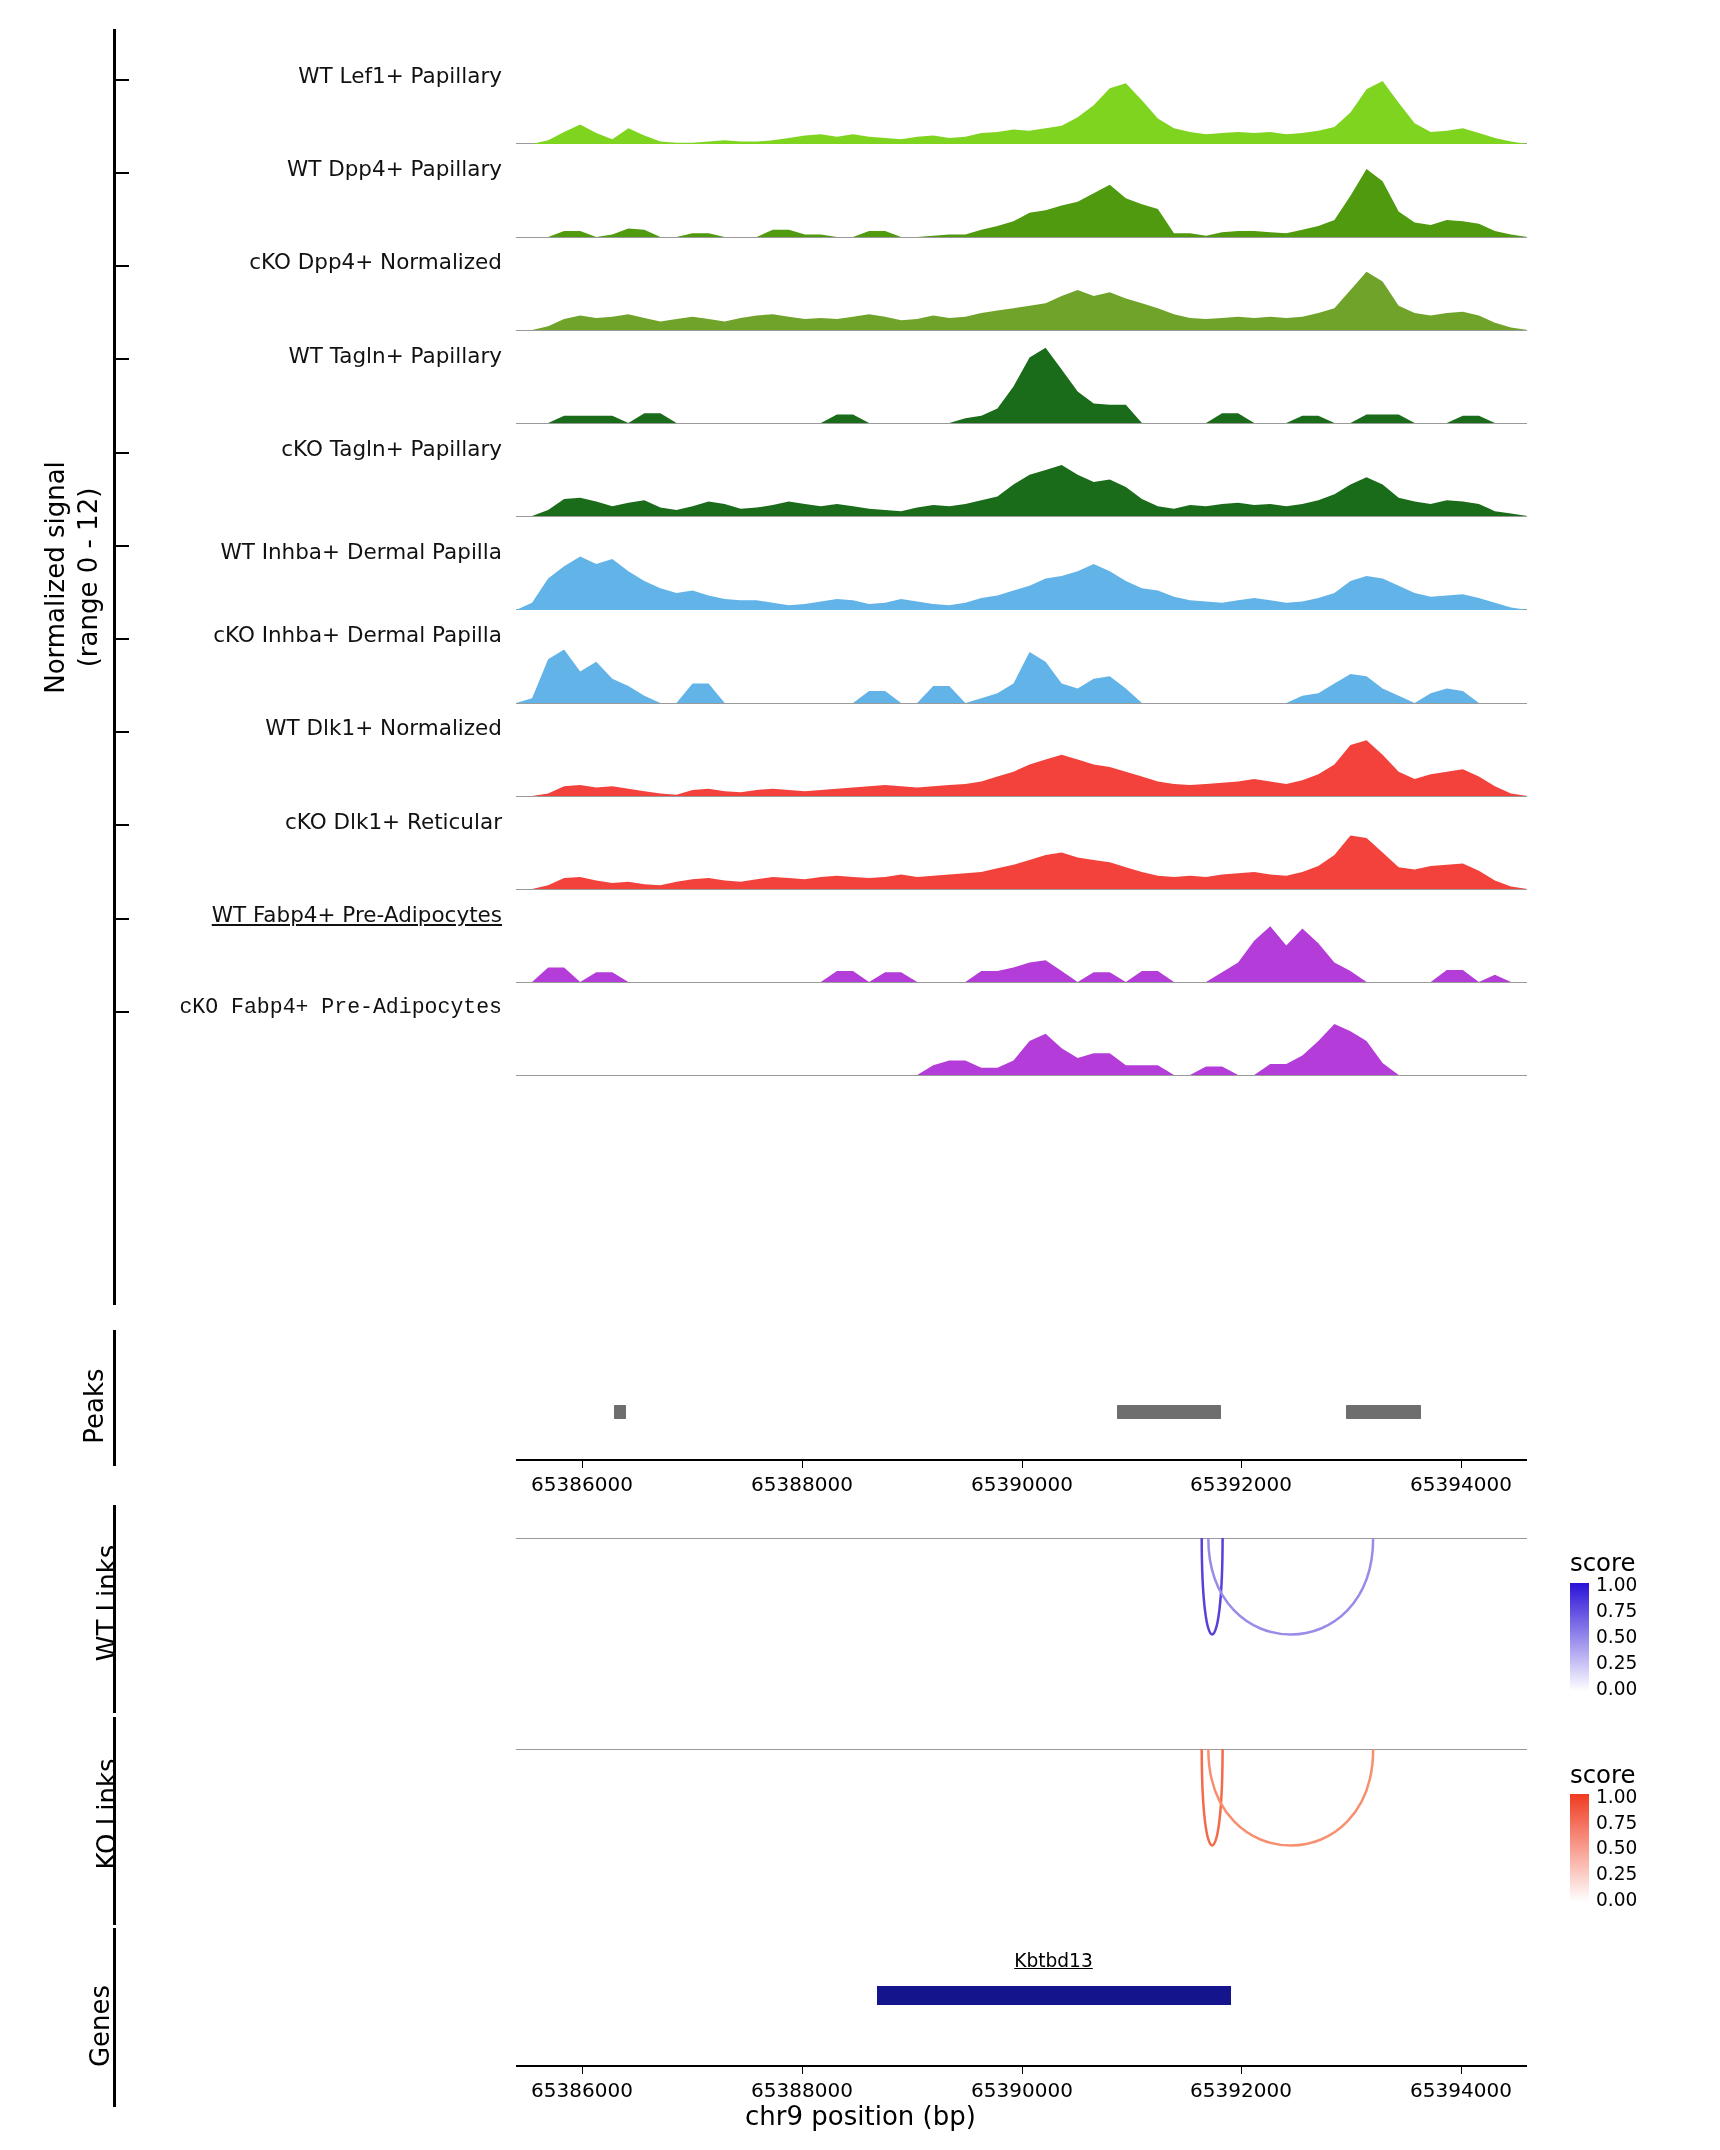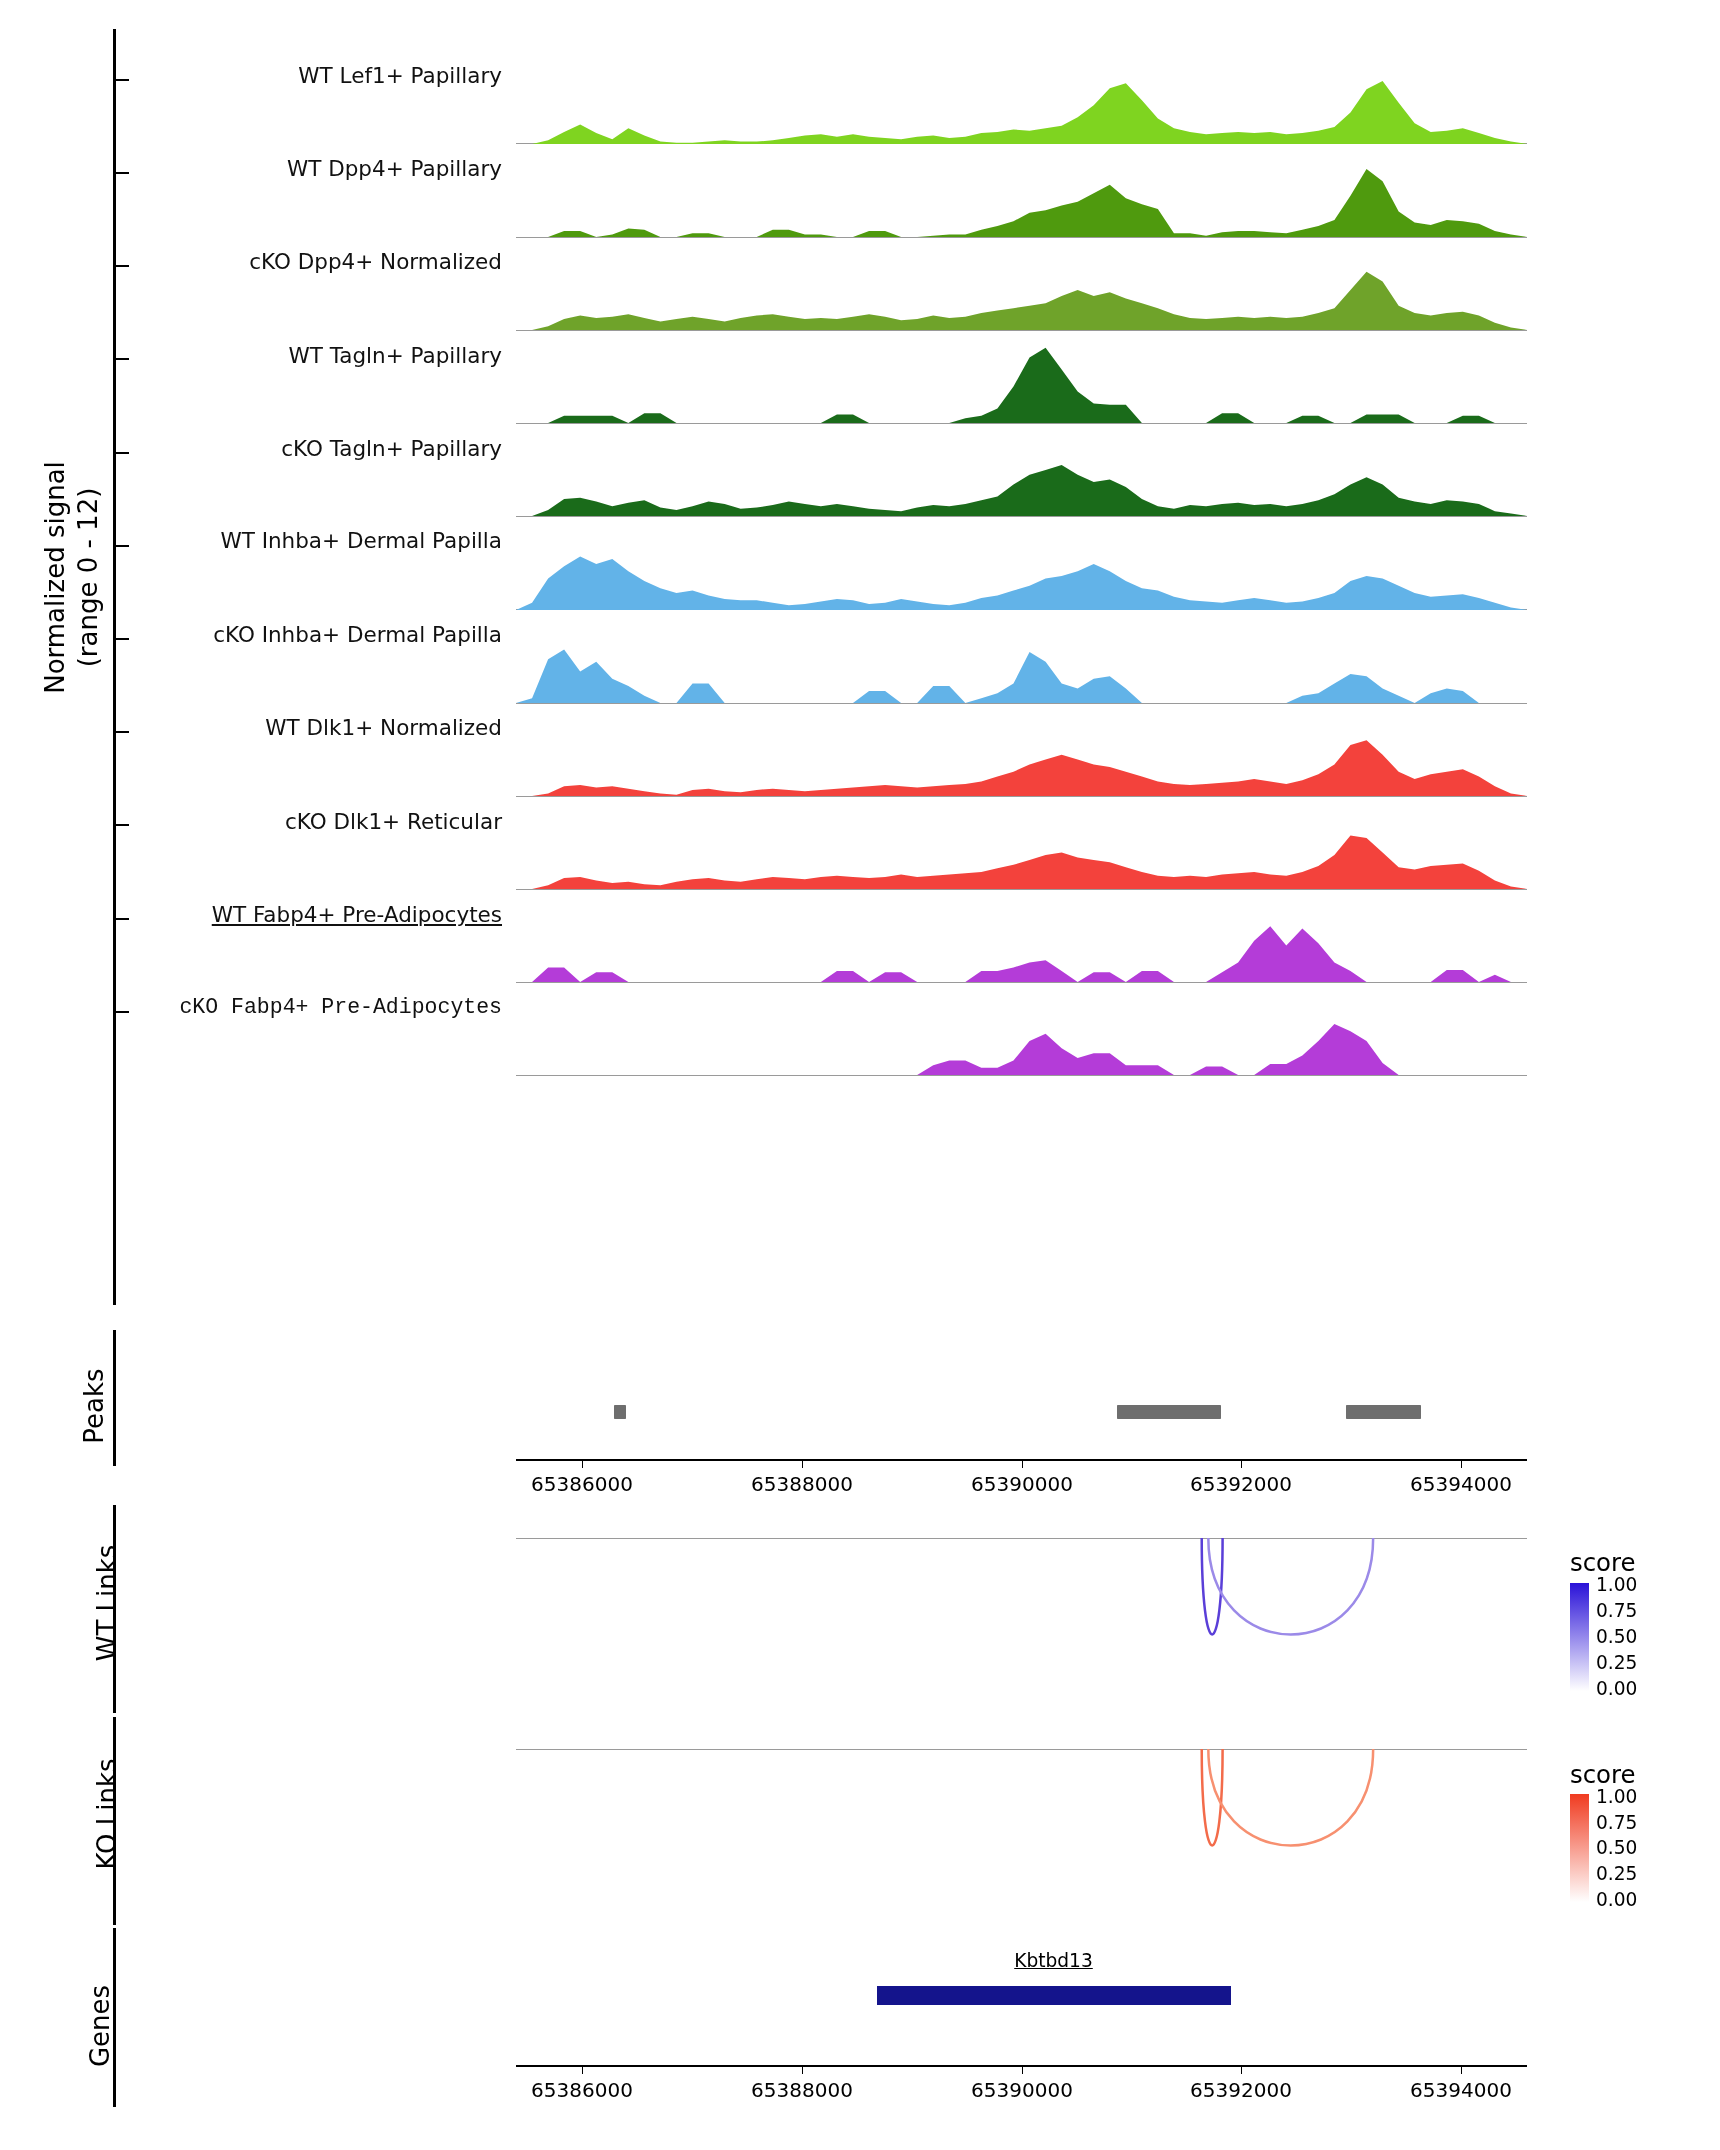--- a/index.html
+++ b/index.html
@@ -72,21 +72,21 @@
     <div class="track-label" style="left: 129px; width: 373px; top: 343px;">WT Tagln+ Papillary</div>
     <div class="baseline" style="left: 516px; width: 1011px; top: 423px;"></div>
     <svg class="track-svg" width="1011" height="82" style="left: 516px; top: 344px;" viewBox="0 0 1410 114">
       <polygon points="0,110 0.0,110.0 22.4,110.0 44.8,110.0 67.1,99.8 89.5,99.8 111.9,99.8 134.3,99.8 156.7,110.0 179.0,96.5 201.4,96.5 223.8,110.0 246.2,110.0 268.6,110.0 291.0,110.0 313.3,110.0 335.7,110.0 358.1,110.0 380.5,110.0 402.9,110.0 425.2,110.0 447.6,98.2 470.0,98.2 492.4,110.0 514.8,110.0 537.1,110.0 559.5,110.0 581.9,110.0 604.3,110.0 626.7,103.2 649.0,99.8 671.4,89.7 693.8,59.2 716.2,18.6 738.6,5.1 761.0,35.5 783.3,66.0 805.7,82.9 828.1,84.6 850.5,84.6 872.9,110.0 895.2,110.0 917.6,110.0 940.0,110.0 962.4,110.0 984.8,96.5 1007.1,96.5 1029.5,110.0 1051.9,110.0 1074.3,110.0 1096.7,99.8 1119.0,99.8 1141.4,110.0 1163.8,110.0 1186.2,98.2 1208.6,98.2 1231.0,98.2 1253.3,110.0 1275.7,110.0 1298.1,110.0 1320.5,99.8 1342.9,99.8 1365.2,110.0 1387.6,110.0 1410.0,110.0 1410,110" fill="#1a6b1a"></polygon>
     </svg>
     <div class="track-label" style="left: 129px; width: 373px; top: 436px;">cKO Tagln+ Papillary</div>
     <div class="baseline" style="left: 516px; width: 1011px; top: 516px;"></div>
     <svg class="track-svg" width="1011" height="82" style="left: 516px; top: 437px;" viewBox="0 0 1410 114">
       <polygon points="0,110 0.0,110.0 22.4,110.0 44.8,101.5 67.1,86.3 89.5,84.6 111.9,89.7 134.3,96.5 156.7,91.4 179.0,88.0 201.4,98.2 223.8,101.5 246.2,96.5 268.6,89.7 291.0,93.1 313.3,99.8 335.7,98.2 358.1,94.8 380.5,89.7 402.9,93.1 425.2,96.5 447.6,93.1 470.0,96.5 492.4,99.8 514.8,101.5 537.1,103.2 559.5,98.2 581.9,94.8 604.3,96.5 626.7,93.1 649.0,88.0 671.4,82.9 693.8,66.0 716.2,52.5 738.6,45.7 761.0,38.9 783.3,52.5 805.7,62.6 828.1,59.2 850.5,69.4 872.9,86.3 895.2,96.5 917.6,99.8 940.0,94.8 962.4,96.5 984.8,93.1 1007.1,91.4 1029.5,94.8 1051.9,93.1 1074.3,96.5 1096.7,93.1 1119.0,88.0 1141.4,79.5 1163.8,66.0 1186.2,55.8 1208.6,66.0 1231.0,84.6 1253.3,89.7 1275.7,93.1 1298.1,88.0 1320.5,89.7 1342.9,93.1 1365.2,103.2 1387.6,106.6 1410.0,110.0 1410,110" fill="#1a6b1a"></polygon>
     </svg>
-    <div class="track-label" style="left: 129px; width: 373px; top: 528px; text-align: right;">WT Inhba+ Dermal Papilla</div>
+    <div class="track-label" style="left: 129px; width: 373px; top: 539px; text-align: right;">WT Inhba+ Dermal Papilla</div>
     <div class="baseline" style="left: 516px; width: 1011px; top: 609px;"></div>
     <svg class="track-svg" width="1011" height="82" style="left: 516px; top: 531px;" viewBox="0 0 1410 114">
       <polygon points="0,110 0.0,110.0 22.4,99.8 44.8,66.0 67.1,49.1 89.5,35.5 111.9,45.7 134.3,38.9 156.7,55.8 179.0,69.4 201.4,79.5 223.8,86.3 246.2,82.9 268.6,89.7 291.0,94.8 313.3,96.5 335.7,96.5 358.1,99.8 380.5,103.2 402.9,101.5 425.2,98.2 447.6,94.8 470.0,96.5 492.4,101.5 514.8,99.8 537.1,94.8 559.5,98.2 581.9,101.5 604.3,103.2 626.7,99.8 649.0,93.1 671.4,89.7 693.8,82.9 716.2,76.2 738.6,66.0 761.0,62.6 783.3,55.8 805.7,45.7 828.1,55.8 850.5,69.4 872.9,79.5 895.2,82.9 917.6,91.4 940.0,96.5 962.4,98.2 984.8,99.8 1007.1,96.5 1029.5,93.1 1051.9,96.5 1074.3,99.8 1096.7,98.2 1119.0,93.1 1141.4,86.3 1163.8,69.4 1186.2,62.6 1208.6,66.0 1231.0,76.2 1253.3,86.3 1275.7,91.4 1298.1,89.7 1320.5,88.0 1342.9,93.1 1365.2,99.8 1387.6,106.6 1410.0,110.0 1410,110" fill="#62b3e8"></polygon>
     </svg>
     <div class="track-label" style="left: 129px; width: 373px; top: 622px;">cKO Inhba+ Dermal Papilla</div>
     <div class="baseline" style="left: 516px; width: 1011px; top: 703px;"></div>
     <svg class="track-svg" width="1011" height="82" style="left: 516px; top: 624px;" viewBox="0 0 1410 114">
       <polygon points="0,110 0.0,110.0 22.4,103.2 44.8,49.1 67.1,35.5 89.5,66.0 111.9,52.5 134.3,76.2 156.7,86.3 179.0,99.8 201.4,110.0 223.8,110.0 246.2,82.9 268.6,82.9 291.0,110.0 313.3,110.0 335.7,110.0 358.1,110.0 380.5,110.0 402.9,110.0 425.2,110.0 447.6,110.0 470.0,110.0 492.4,93.1 514.8,93.1 537.1,110.0 559.5,110.0 581.9,86.3 604.3,86.3 626.7,110.0 649.0,103.2 671.4,96.5 693.8,82.9 716.2,38.9 738.6,52.5 761.0,82.9 783.3,89.7 805.7,76.2 828.1,72.8 850.5,89.7 872.9,110.0 895.2,110.0 917.6,110.0 940.0,110.0 962.4,110.0 984.8,110.0 1007.1,110.0 1029.5,110.0 1051.9,110.0 1074.3,110.0 1096.7,99.8 1119.0,96.5 1141.4,82.9 1163.8,69.4 1186.2,72.8 1208.6,89.7 1231.0,99.8 1253.3,110.0 1275.7,96.5 1298.1,89.7 1320.5,93.1 1342.9,110.0 1365.2,110.0 1387.6,110.0 1410.0,110.0 1410,110" fill="#62b3e8"></polygon>
     </svg>
     <div class="track-label" style="left: 129px; width: 373px; top: 715px;">WT Dlk1+ Normalized</div>
@@ -161,14 +161,15 @@
     <div class="tick" style="left: 582px; top: 2065px; height: 8.6px;"></div>
     <div class="tick-label" style="left: 503px; width: 158px; top: 2078px;">65386000</div>
     <div class="tick" style="left: 802px; top: 2065px; height: 8.6px;"></div>
     <div class="tick-label" style="left: 723px; width: 158px; top: 2078px;">65388000</div>
     <div class="tick" style="left: 1022px; top: 2065px; height: 8.6px;"></div>
     <div class="tick-label" style="left: 943px; width: 158px; top: 2078px;">65390000</div>
     <div class="tick" style="left: 1241px; top: 2065px; height: 8.6px;"></div>
     <div class="tick-label" style="left: 1162px; width: 158px; top: 2078px;">65392000</div>
     <div class="tick" style="left: 1461px; top: 2065px; height: 8.6px;"></div>
     <div class="tick-label" style="left: 1382px; width: 158px; top: 2078px;">65394000</div>
+    <div class="xaxis-title" style="left: 0px; top: 2101px;">chr9 position (bp)</div>
   </div>
 
 
 </body></html>

